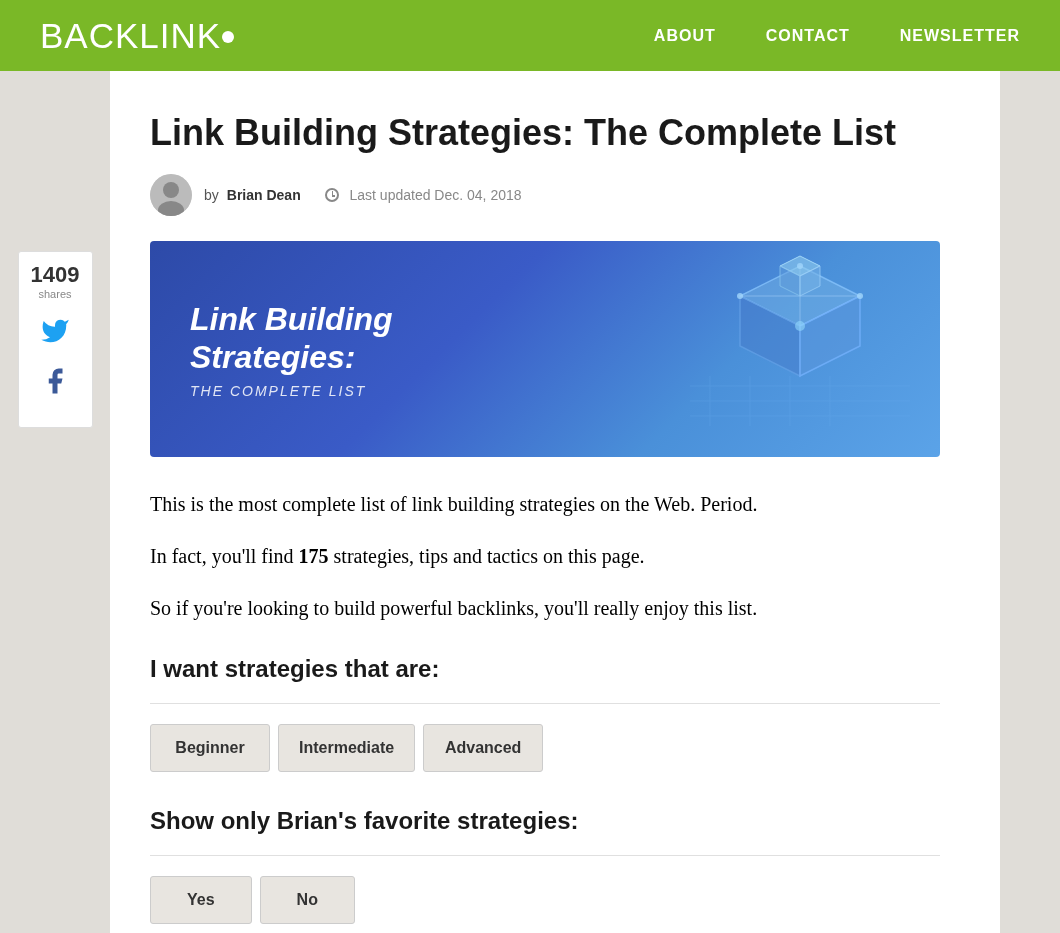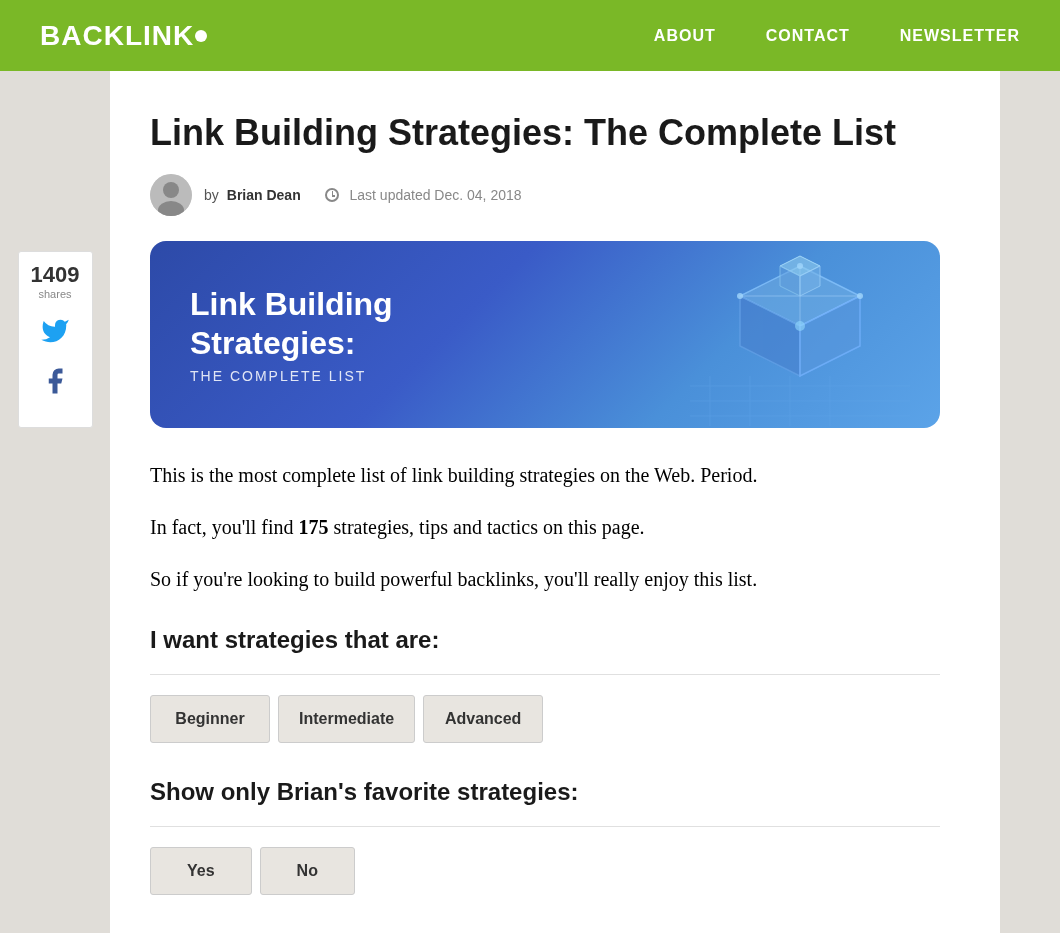--- a/index.html
+++ b/index.html
@@ -14,22 +14,22 @@
       background-color: #7ab827;
       height: 71px;
       display: flex;
       align-items: center;
       justify-content: space-between;
       padding: 0 40px;
     }
     .navbar-logo {
       color: #fff;
       font-family: Arial, sans-serif;
-      font-size: 28px;
-      font-weight: 700;
+      font-size: 35px;
+      font-weight: 400;
       letter-spacing: 1px;
       text-transform: uppercase;
     }
     .navbar-logo span {
       color: #fff;
     }
     .navbar-logo .o-dot {
       display: inline-block;
       width: 12px;
       height: 12px;
@@ -196,29 +196,30 @@
       top: 5px;
       left: 5px;
       width: 3px;
       height: 1.5px;
       background: #888;
     }
 
     
     .hero-image {
       width: 100%;
-      height: 187px;
+      height: 216px;
       background: linear-gradient(135deg, #2d4aa8 0%, #3a5bc7 40%, #4a90d9 70%, #5ba3e8 100%);
-      border-radius: 16px;
+      border-radius: 4px;
       margin-bottom: 30px;
       position: relative;
       overflow: hidden;
       display: flex;
       align-items: center;
       padding: 30px 40px;
+      font-style: italic;
     }
     .hero-text-block {
       z-index: 2;
     }
     .hero-title {
       font-family: Arial, sans-serif;
       font-size: 32px;
       font-weight: 900;
       color: #fff;
       line-height: 1.2;

